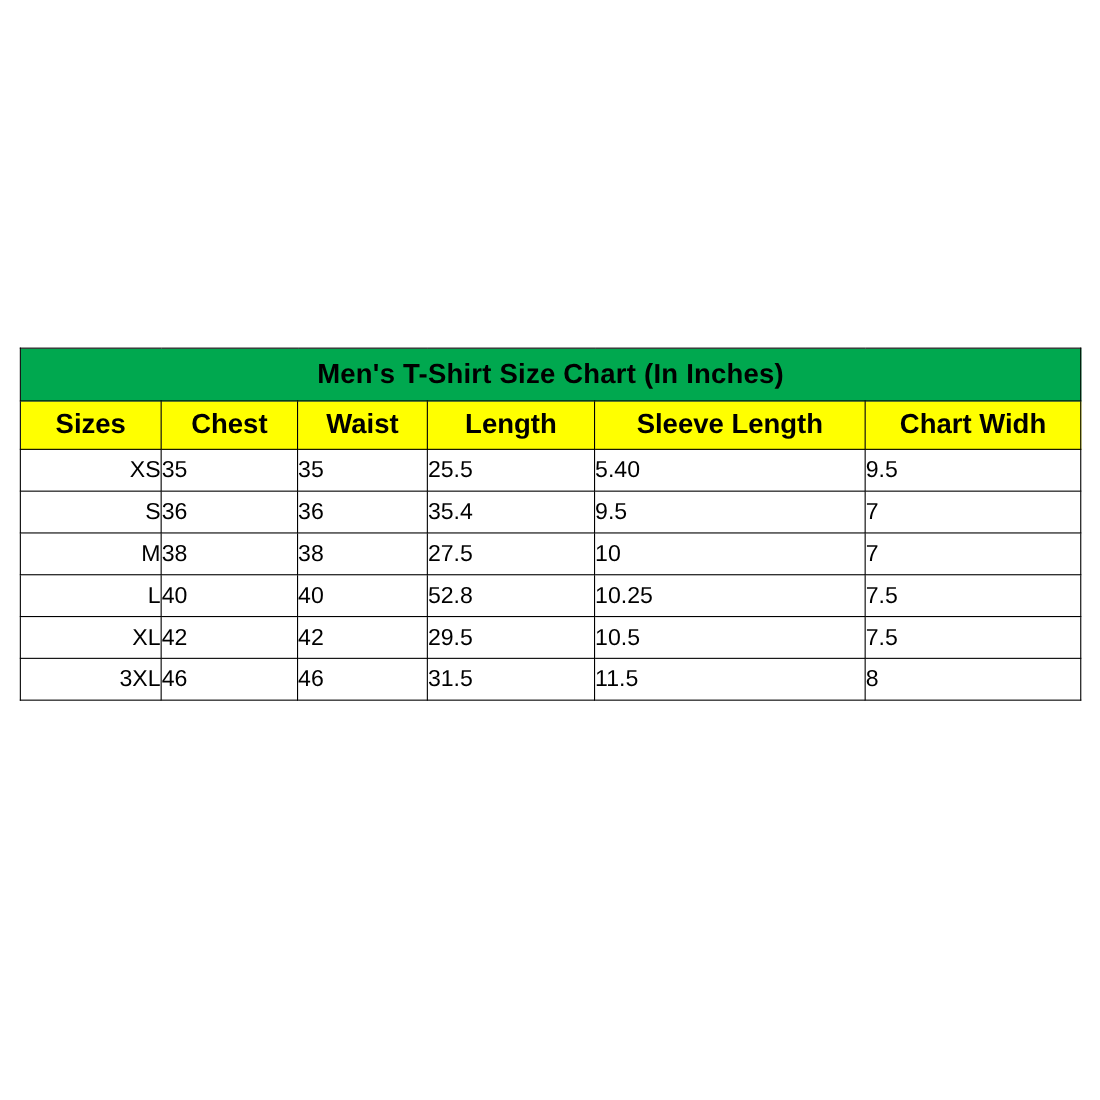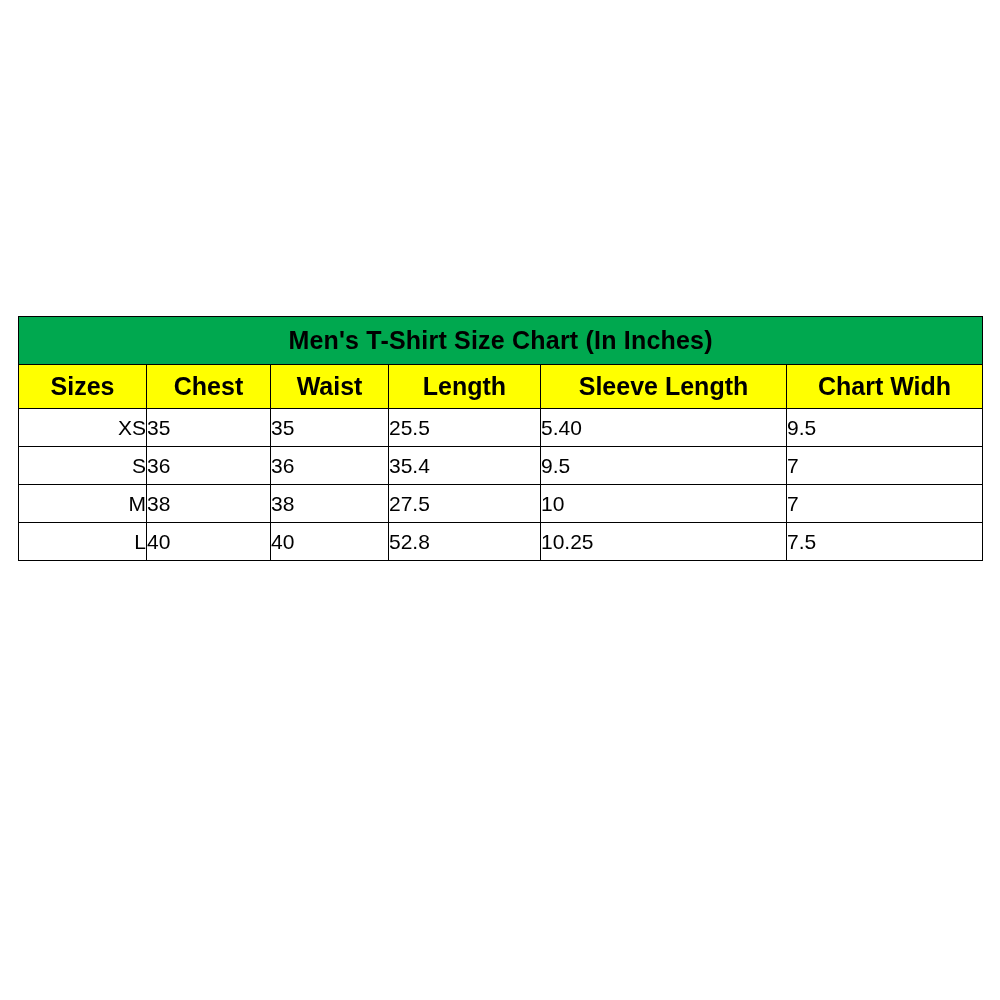--- a/index.html
+++ b/index.html
@@ -132,18 +132,34 @@
 
       <tr>
         <td class="body-cell size-name">L</td>
         <td class="body-cell">40</td>
         <td class="body-cell">40</td>
         <td class="body-cell">52.8</td>
         <td class="body-cell">10.25</td>
         <td class="body-cell">7.5</td>
       </tr>
 
+      <tr>
+        <td class="body-cell size-name">XL</td>
+        <td class="body-cell">42</td>
+        <td class="body-cell">42</td>
+        <td class="body-cell">29.5</td>
+        <td class="body-cell">10.5</td>
+        <td class="body-cell">7.5</td>
+      </tr>
 
 
+      <tr>
+        <td class="body-cell size-name">3XL</td>
+        <td class="body-cell">46</td>
+        <td class="body-cell">46</td>
+        <td class="body-cell">31.5</td>
+        <td class="body-cell">11.5</td>
+        <td class="body-cell">8</td>
+      </tr>
     </tbody>
   </table>
 
 </div>
 
 </body></html>

